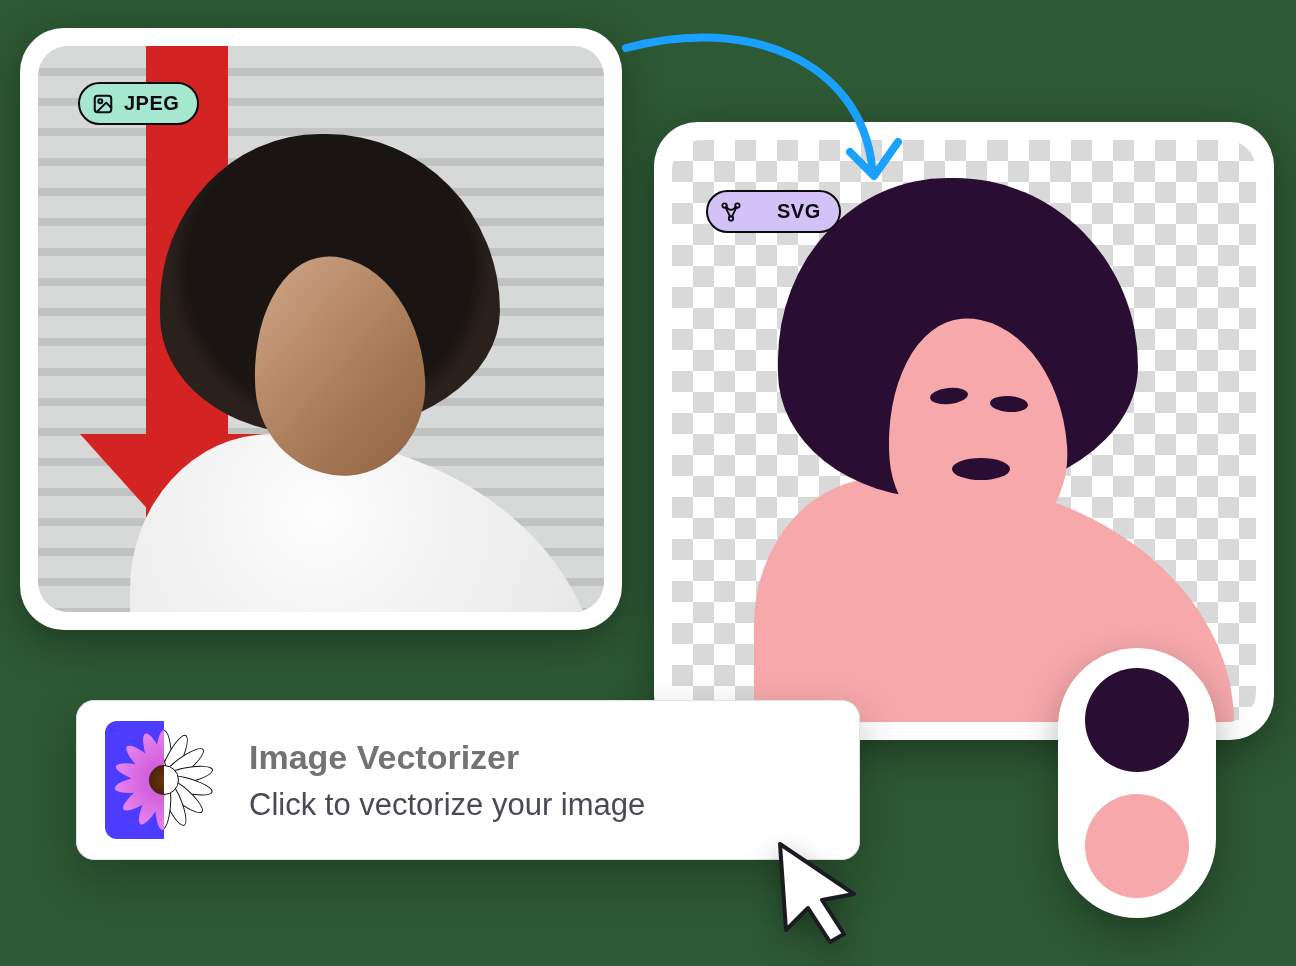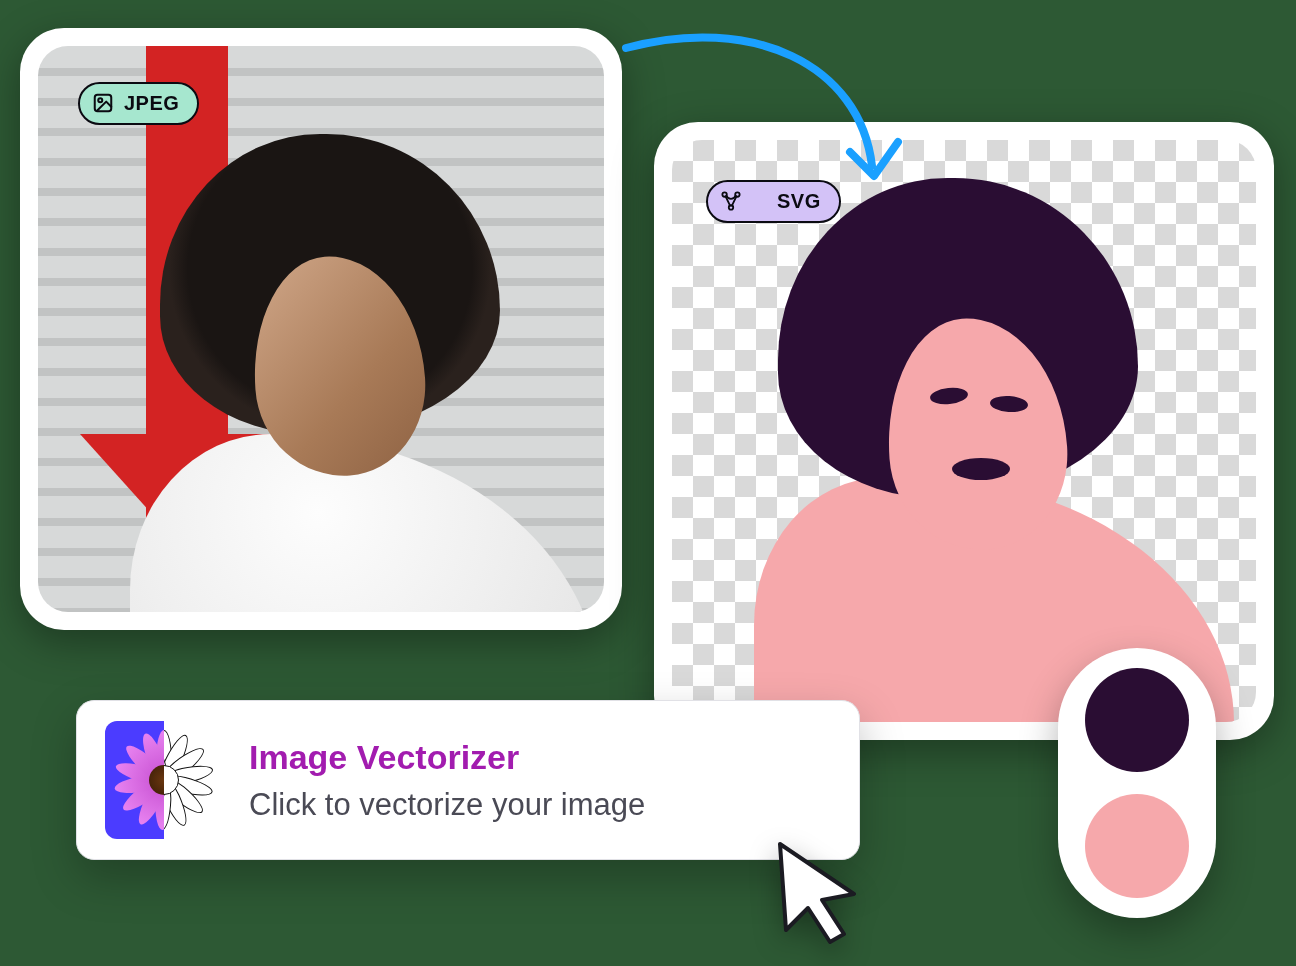--- a/index.html
+++ b/index.html
@@ -136,32 +136,32 @@
   }
   .vec-feat1 { left: 196px; top: 210px; width: 38px; height: 16px; transform: rotate(-6deg);}
   .vec-feat2 { left: 256px; top: 218px; width: 38px; height: 16px; transform: rotate(4deg);}
   .vec-feat3 { left: 218px; top: 280px; width: 58px; height: 22px; }
 
   
   .badge {
     position: absolute;
     z-index: 5;
     display: inline-flex;
-    align-items: flex-start;
+    align-items: flex-end;
     gap: 10px;
     padding: 8px 18px 8px 12px;
     border-radius: 999px;
     border: 2px solid #0b0b12;
     font-weight: 800;
     font-size: 20px;
     letter-spacing: 0.5px;
     color: #0b0b12;
   }
   .badge.jpeg { left: 40px; top: 36px; background: #a6e7cf; }
-  .badge.svg  { left: 34px; top: 40px; background: #d3c2f7; gap: 35px; }
+  .badge.svg  { left: 34px; top: 50px; background: #d3c2f7; gap: 35px; }
   .badge .bicon { width: 22px; height: 22px; display: inline-block; }
 
   
   .curve-arrow {
     position: absolute;
     left: 602px;
     top: 24px;
     width: 320px;
     height: 180px;
     pointer-events: none;
@@ -213,21 +213,21 @@
     border-radius: 50%;
   }
   .daisy-left .daisy-center { background: radial-gradient(#6a3710,#3a1c06); }
   .daisy-right .daisy-center { background: #fff; border:1.5px solid #111; }
   .daisy-left  { clip-path: inset(0 50% 0 0); }
   .daisy-right { clip-path: inset(0 0 0 50%); }
 
   .vectorizer-text h2 {
     font-size: 34px;
     font-weight: 800;
-    color: #a21caf;
+    color: #737373;
     margin-bottom: 10px;
   }
   .vectorizer-text p {
     font-size: 31px;
     color: #4a4a55;
   }
 
   
   .cursor {
     position: absolute;

